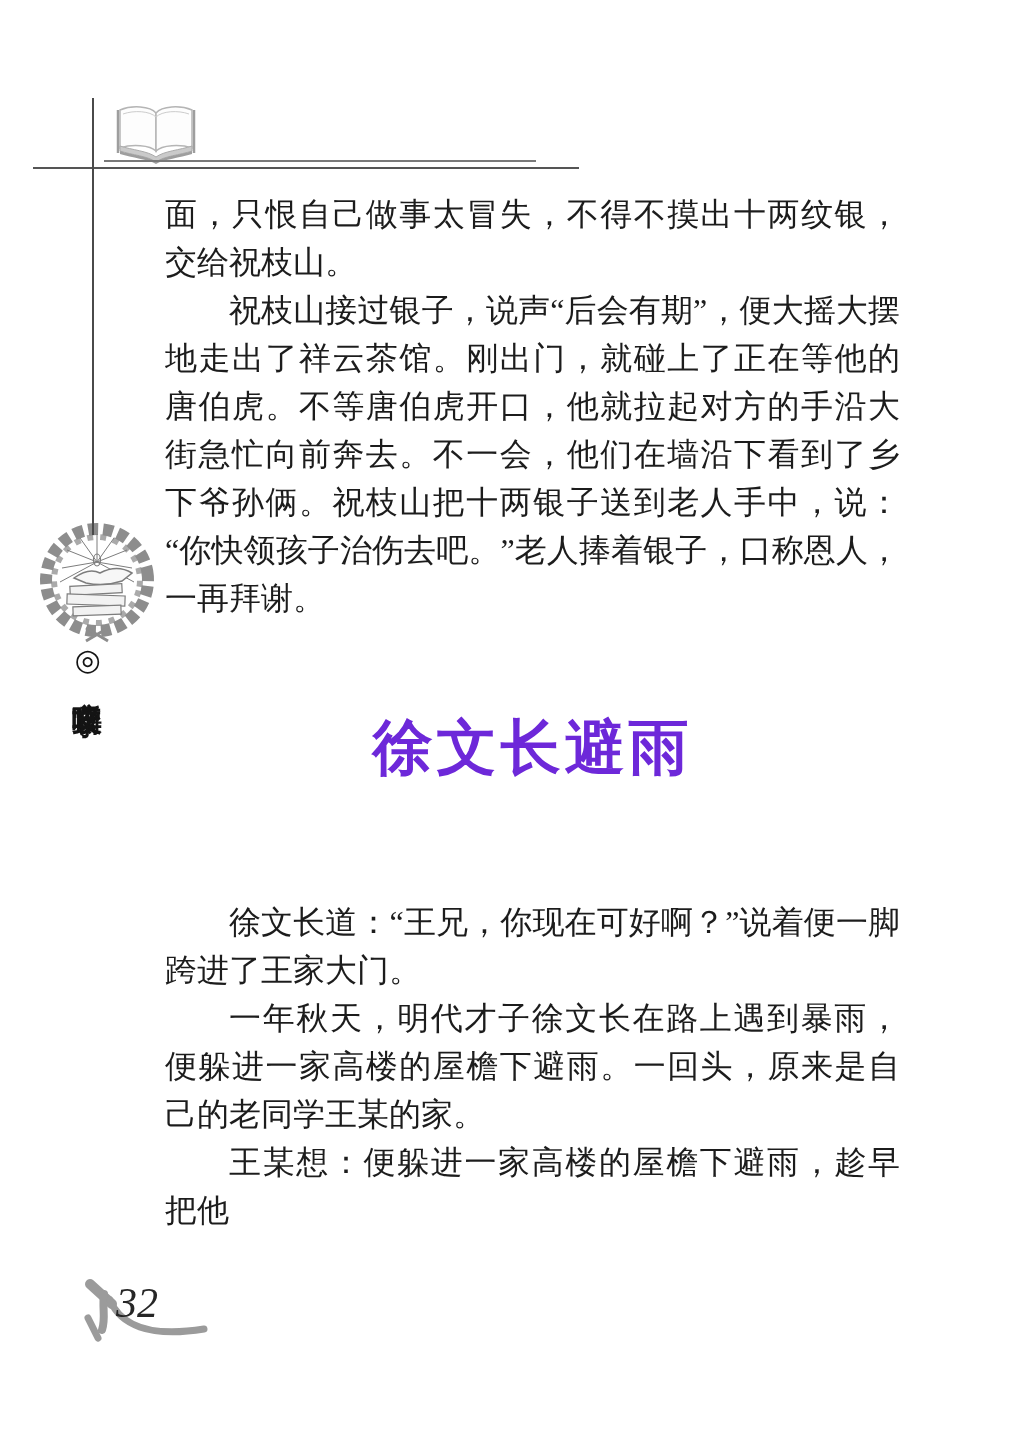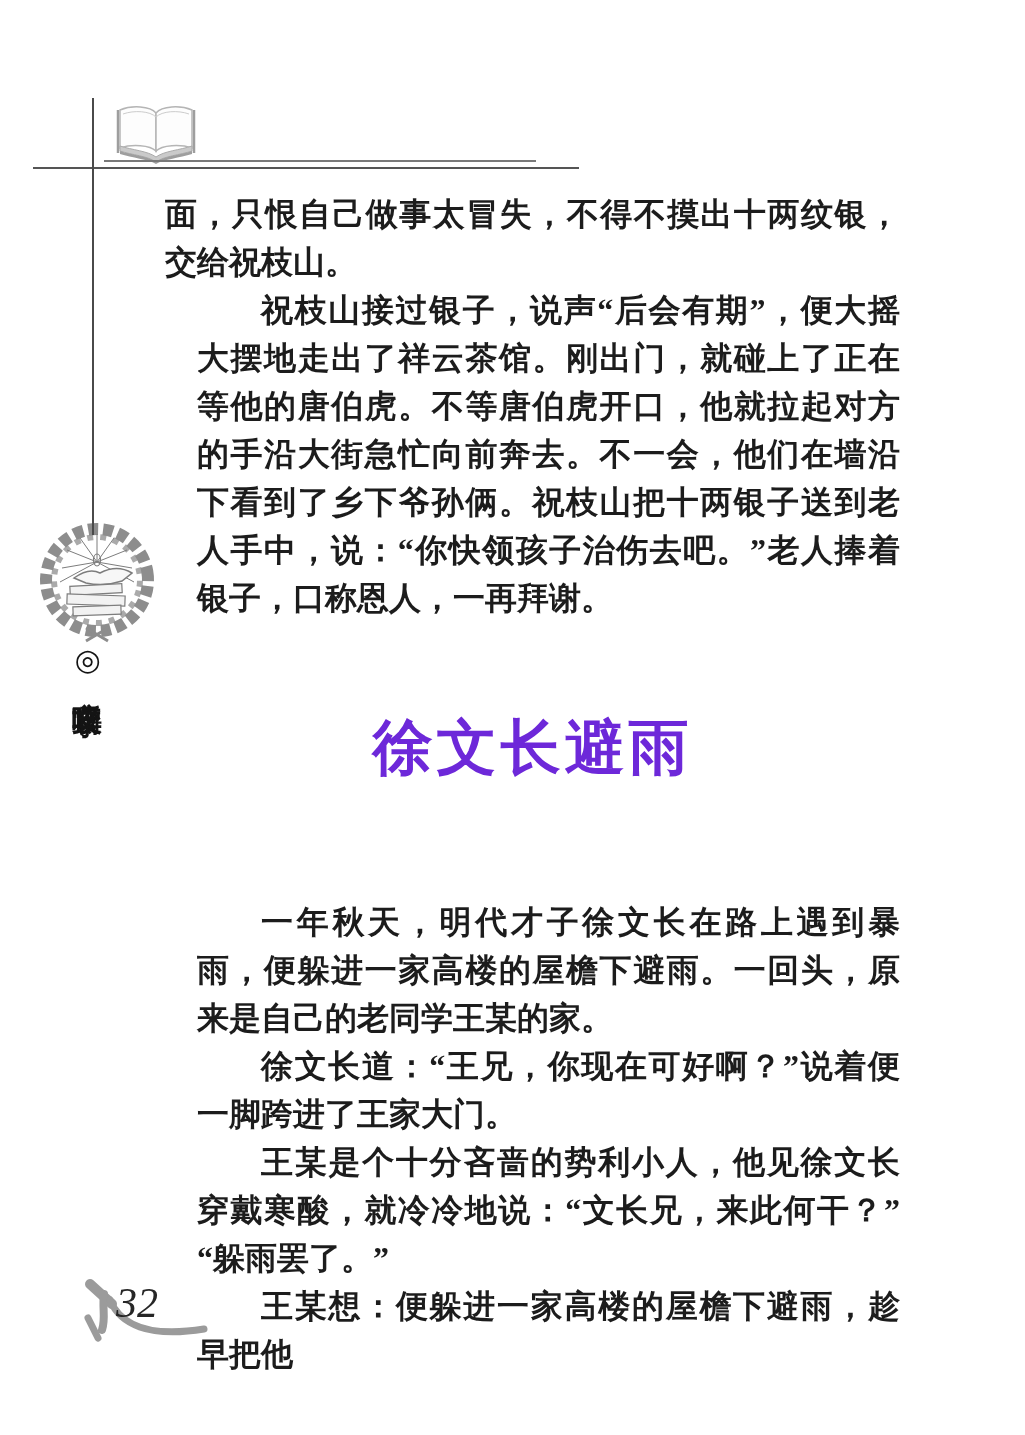--- a/index.html
+++ b/index.html
@@ -24,22 +24,22 @@
     writing-mode:vertical-rl;text-orientation:upright;
     font-family:"Liberation Sans","DejaVu Sans",sans-serif;
     font-weight:600;font-size:30px;letter-spacing:1px;color:#141414;
   }
   
   .textblock{
     position:absolute;left:165px;width:735px;
     font-size:32px;line-height:48px;text-align:justify;
     color:#1c1c1c;
   }
-  .textblock p{margin:0;font-weight:bold;}
-  .textblock p.indent{text-indent:2em;margin-left:32px;}
+  .textblock p{margin:0;}
+  .textblock p.indent{text-indent:2em;}
   .block-top{top:190px;}
   .block-main{top:898px;}
   .chapter-title{
     position:absolute;left:165px;top:706px;width:735px;
     text-align:center;font-size:60px;font-weight:bold;
     letter-spacing:4px;color:#6d28d9;line-height:84px;
   }
   
   .brush-mark{position:absolute;left:78px;top:1270px;width:135px;height:90px;}
   .page-number{
@@ -103,23 +103,22 @@
   <div class="series-label">◎咬文嚼字</div>
 
   <div class="textblock block-top">
     <p>面，只恨自己做事太冒失，不得不摸出十两纹银，交给祝枝山。</p>
     <p class="indent">祝枝山接过银子，说声“后会有期”，便大摇大摆地走出了祥云茶馆。刚出门，就碰上了正在等他的唐伯虎。不等唐伯虎开口，他就拉起对方的手沿大街急忙向前奔去。不一会，他们在墙沿下看到了乡下爷孙俩。祝枝山把十两银子送到老人手中，说：“你快领孩子治伤去吧。”老人捧着银子，口称恩人，一再拜谢。</p>
   </div>
 
   <div class="chapter-title">徐文长避雨</div>
 
   <div class="textblock block-main">
+    <p class="indent">徐文长道：“王兄，你现在可好啊？”说着便一脚跨进了王家大门。</p>
     <p class="indent">一年秋天，明代才子徐文长在路上遇到暴雨，便躲进一家高楼的屋檐下避雨。一回头，原来是自己的老同学王某的家。</p>
-    <p class="indent">徐文长道：“王兄，你现在可好啊？”说着便一脚跨进了王家大门。</p>
-    <p class="indent">王某是个十分吝啬的势利小人，他见徐文长穿戴寒酸，就冷冷地说：“文长兄，来此何干？”“躲雨罢了。”</p>
     <p class="indent">王某想：便躲进一家高楼的屋檐下避雨，趁早把他</p>
   </div>
 
   <span class="brush-mark">
     <svg viewBox="0 0 135 90" width="135" height="90">
       <g stroke="#9b9b9b" fill="none" stroke-linecap="round">
         <path d="M12,14 L34,34" stroke-width="10"></path>
         <path d="M26,24 C24,38 28,48 24,60" stroke-width="8"></path>
         <path d="M10,48 L20,68" stroke-width="7"></path>
         <path d="M32,30 C42,54 70,68 126,59" stroke-width="7"></path>

